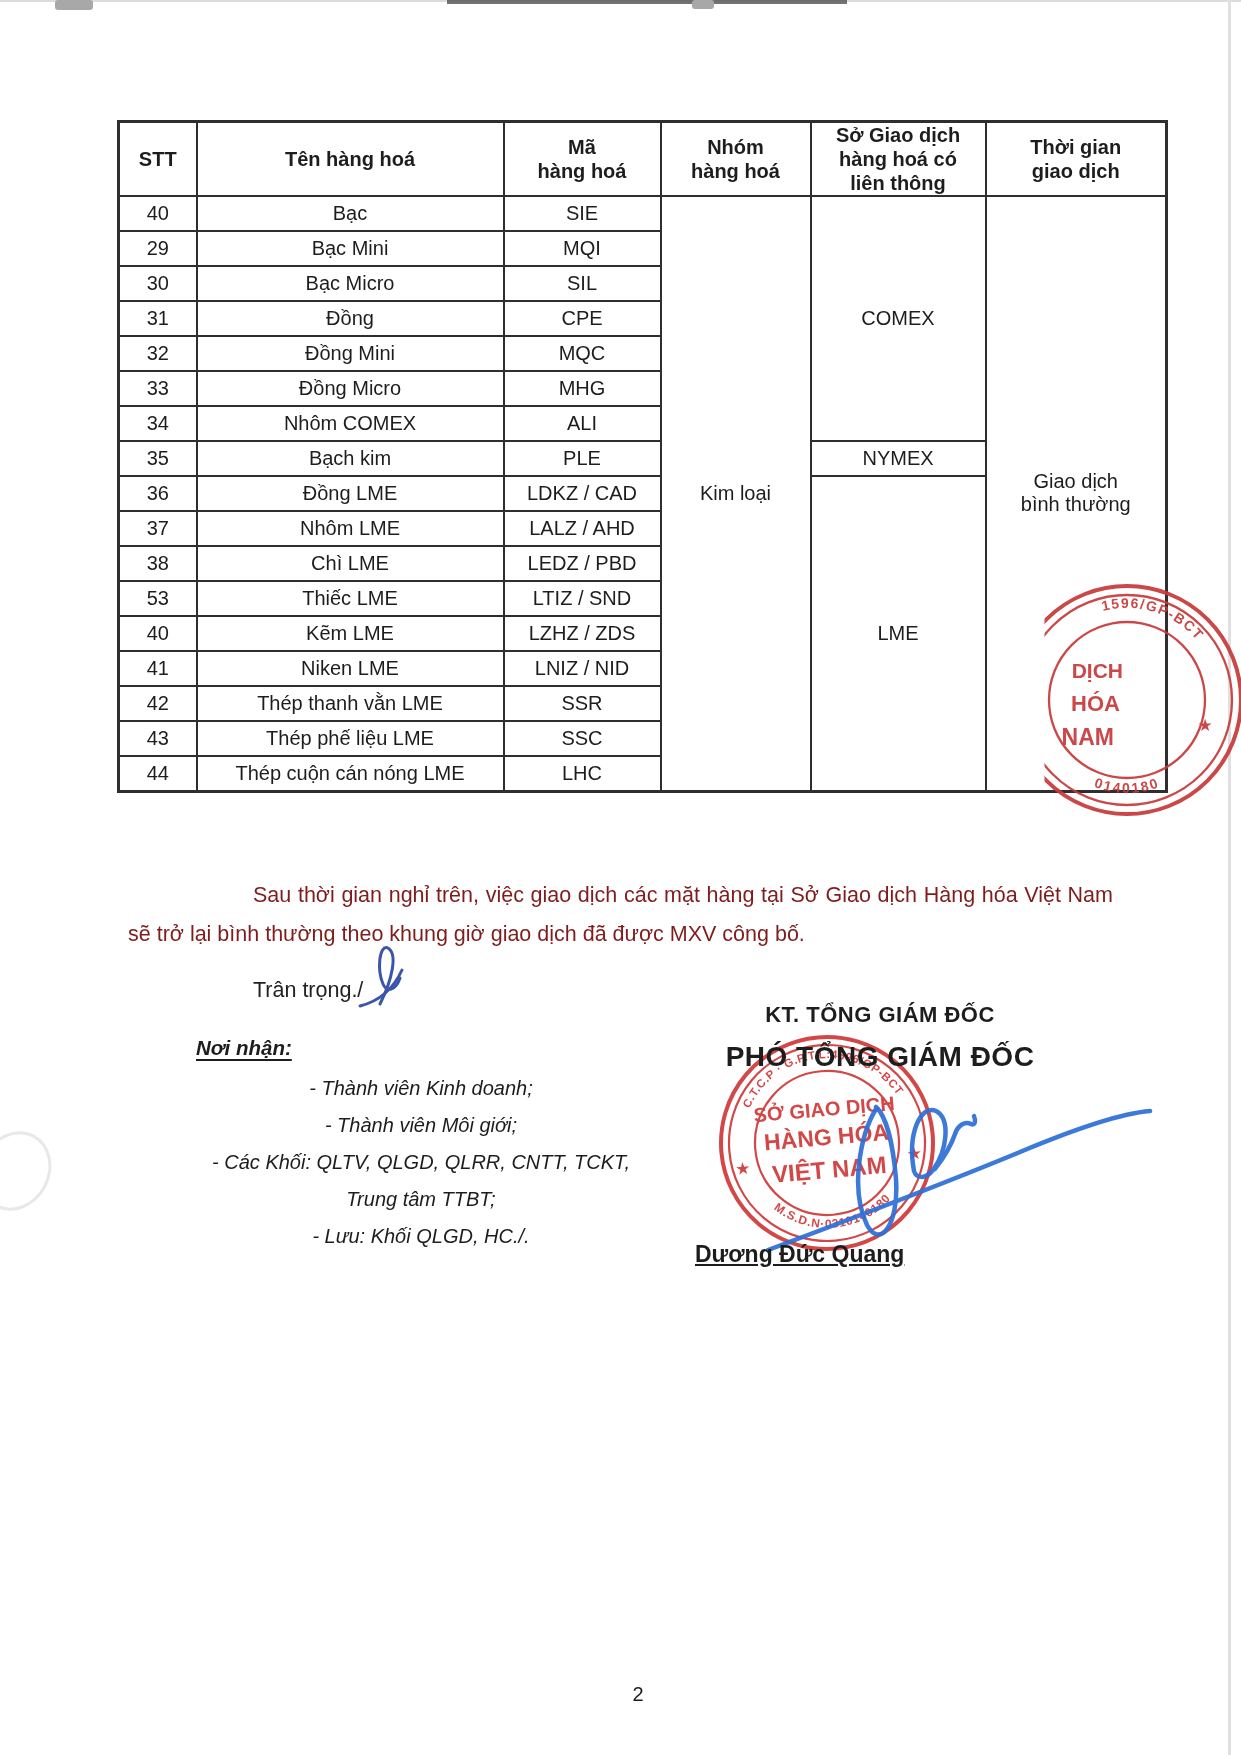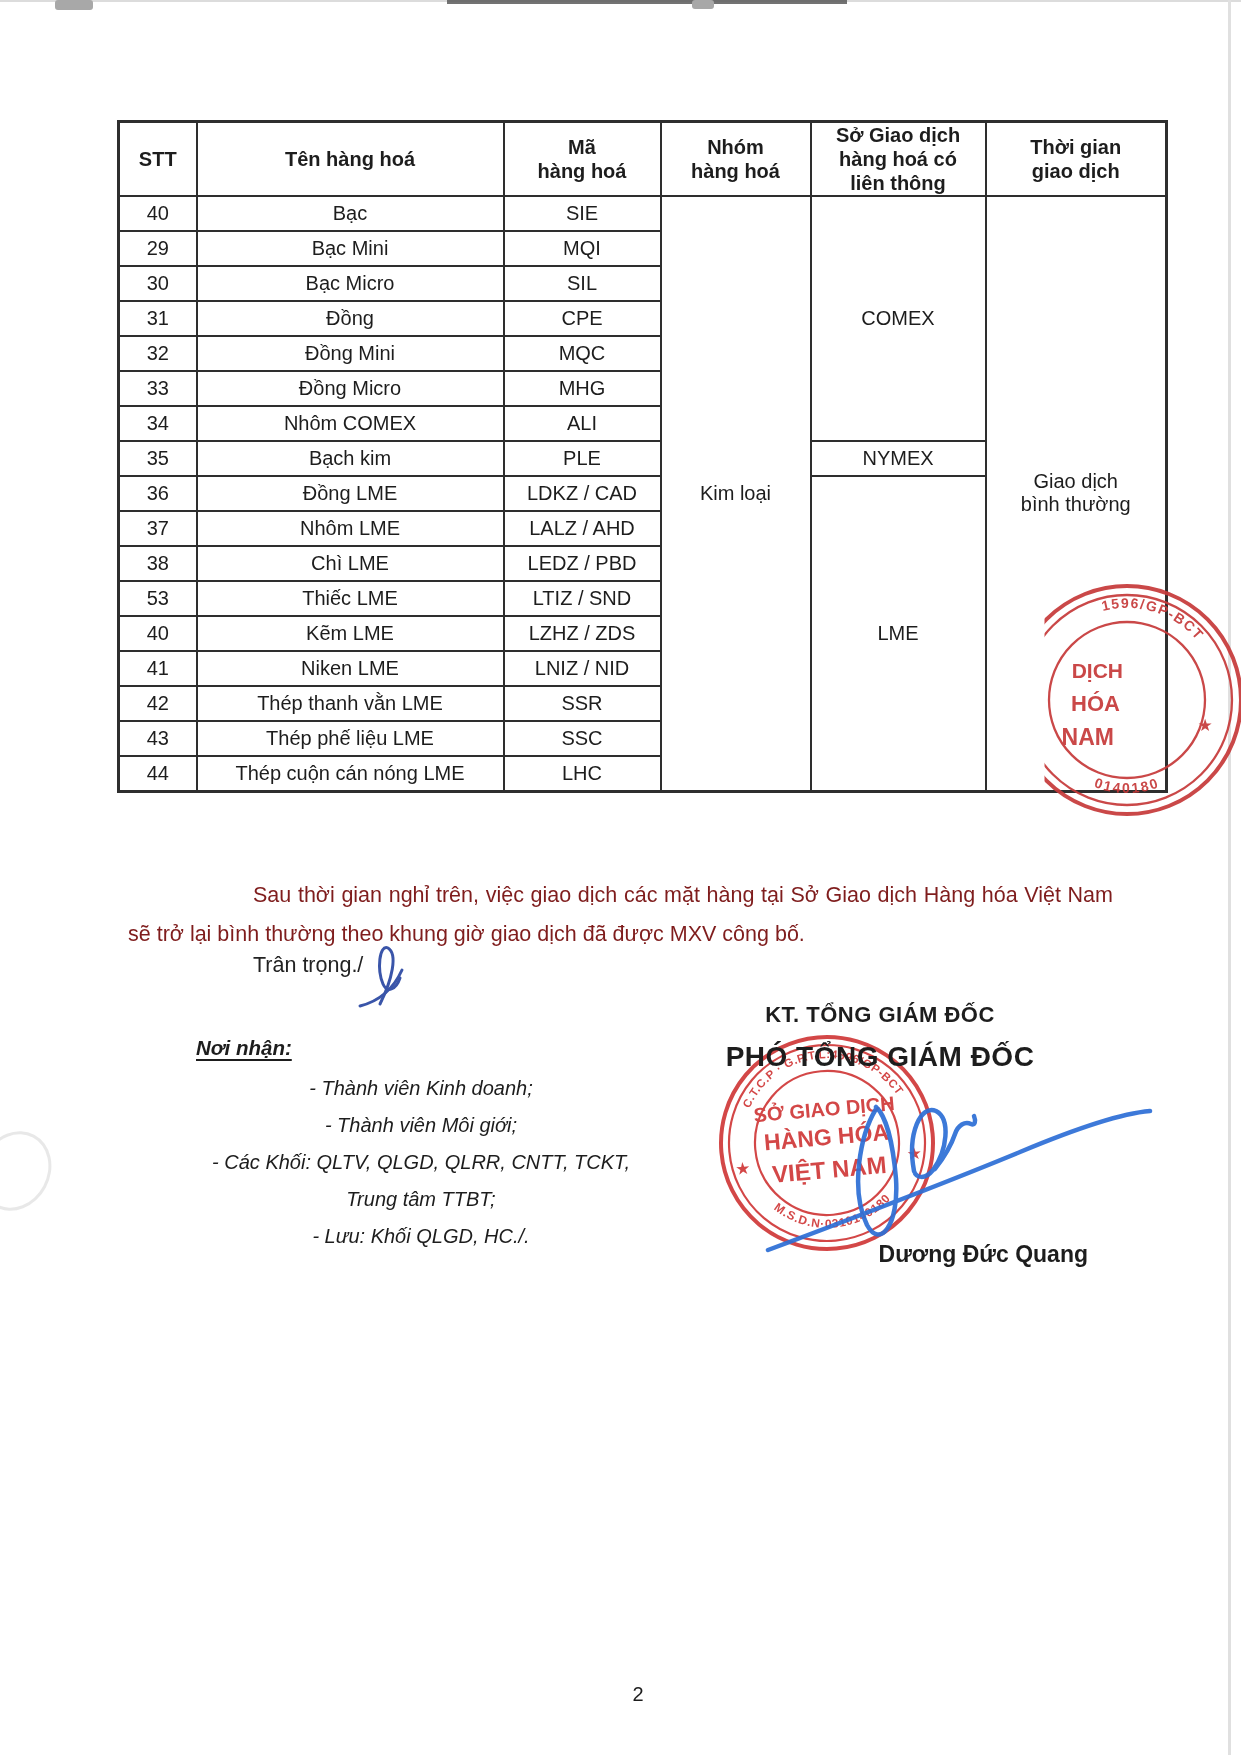--- a/index.html
+++ b/index.html
@@ -57,41 +57,41 @@
     z-index:4; pointer-events:none;
   }
 
   
   .paragraph {
     position:absolute; left:128px; top:876px; width:985px;
     font-size:21.5px; line-height:39px; text-align:justify;
     text-indent:125px; color:#7f1d1d; z-index:2;
   }
   .salutation {
-    position:absolute; left:253px; top:953px; font-size:21.5px; color:#222; z-index:2;
+    position:absolute; left:253px; top:978px; font-size:21.5px; color:#222; z-index:2;
   }
   .recipients {
     position:absolute; left:196px; top:1036px; width:450px;
     font-style:italic; z-index:2;
   }
   .recipients-title {
     font-size:20.5px; font-weight:bold; text-decoration:underline;
     text-underline-offset:4px; margin-bottom:10px;
   }
   .recipient-item { font-size:20px; line-height:37px;text-align:center; }
 
   .sig-block-titles {
     position:absolute; left:695px; top:1002px; width:370px;
     text-align:center; z-index:5;
   }
   .sig-title-1 { font-size:22px; font-weight:bold; letter-spacing:.5px; }
   .sig-title-2 { font-size:28px; font-weight:bold; margin-top:13px; letter-spacing:.5px; }
   .sig-name {
-    position:absolute; left:718px; top:1241px; width:370px; text-align:right;
-    font-size:23px; font-weight:bold; z-index:5;
+    position:absolute; left:695px; top:1241px; width:370px; text-align:left;
+    font-size:23px; font-weight:bold; z-index:5;text-decoration:underline;
   }
   .page-number {
     position:absolute; left:598px; top:1683px; width:80px; text-align:center;
     font-size:20px; z-index:2;
   }
 </style>
 </head>
 <body>
 
 <div class="edge-top-faint"></div>

